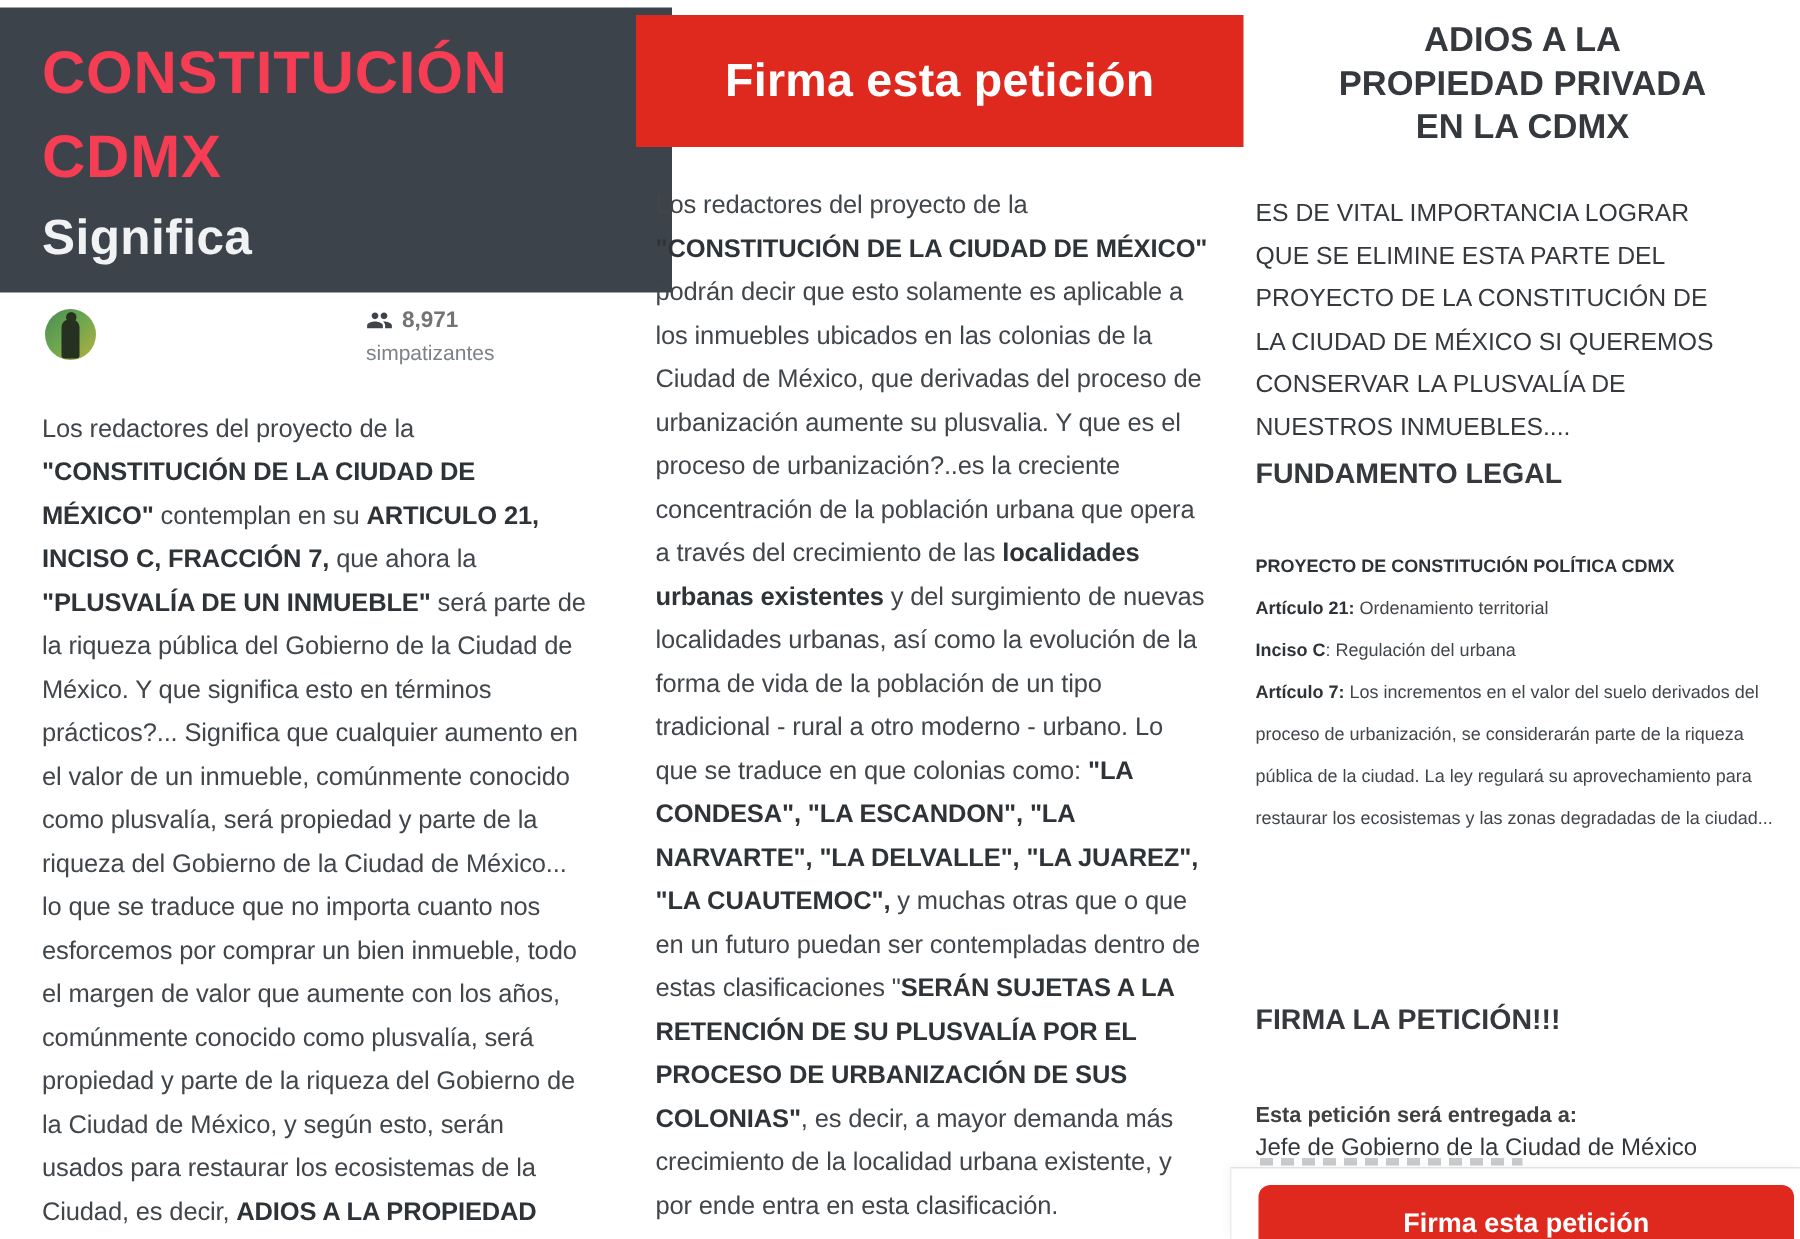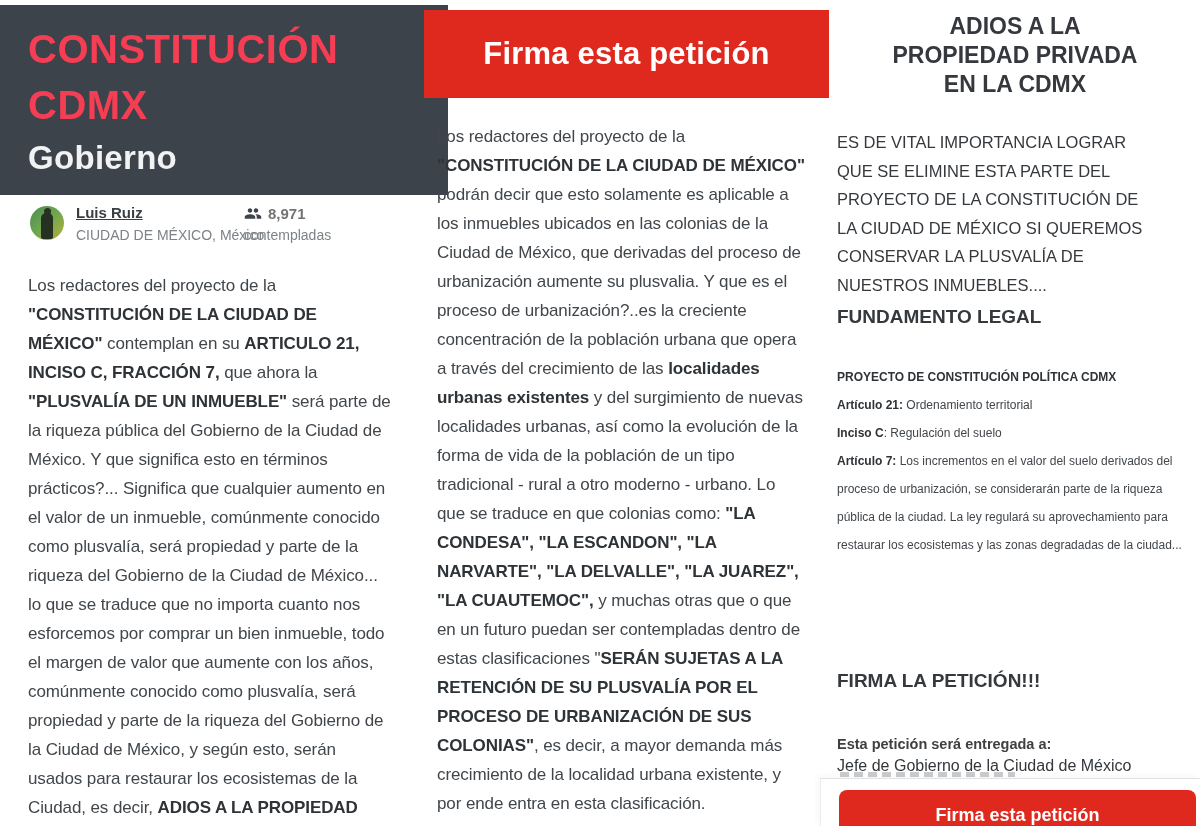--- a/index.html
+++ b/index.html
@@ -88,41 +88,37 @@
     color:#ffffff; font-family:inherit; font-weight:bold; font-size:18px;
     display:flex; align-items:center; justify-content:center; cursor:pointer;
   }
 </style>
 </head>
 <body>
 
 <header class="hero">
   <div class="hero-title">CONSTITUCIÓN
 CDMX</div>
-  <div class="hero-subtitle">Gobierno</div>
+  <div class="hero-subtitle">Significa</div>
 </header>
 
 <div class="author-row">
   <div class="avatar">
     <div class="avatar-fig"></div>
-  </div>
-  <div class="author-meta">
-    <span class="author-name">Luis Ruiz</span>
-    <div class="author-loc">CIUDAD DE MÉXICO, México</div>
   </div>
   <div class="supporters">
     <div class="sup-count-row">
       <span style="display:inline-flex;">
         <svg width="18" height="15" viewBox="0 0 24 20">
             <path fill="#3f444a" d="M16 9c1.66 0 2.99-1.34 2.99-3S17.66 3 16 3c-1.66 0-3 1.34-3 3s1.34 3 3 3zm-8 0c1.66 0 2.99-1.34 2.99-3S9.66 3 8 3C6.34 3 5 4.34 5 6s1.34 3 3 3zm0 2c-2.33 0-7 1.17-7 3.5V17h14v-2.5c0-2.33-4.67-3.5-7-3.5zm8 0c-.29 0-.62.02-.97.05 1.16.84 1.97 1.97 1.97 3.45V17h6v-2.5c0-2.33-4.67-3.5-7-3.5z"></path>
           </svg>
       </span>
       <span class="sup-count">8,971</span>
     </div>
-    <div class="sup-label">contempladas</div>
+    <div class="sup-label">simpatizantes</div>
   </div>
 </div>
 
 <p class="body-text left-body"><span>Los redactores del proyecto de la </span><span class="b">"CONSTITUCIÓN DE LA CIUDAD DE MÉXICO"</span><span> contemplan en su </span><span class="b">ARTICULO 21, INCISO C, FRACCIÓN 7,</span><span> que ahora la </span><span class="b">"PLUSVALÍA DE UN INMUEBLE"</span><span> será parte de la riqueza pública del Gobierno de la Ciudad de México. Y que significa esto en términos prácticos?... Significa que cualquier aumento en el valor de un inmueble, comúnmente conocido como plusvalía, será propiedad y parte de la riqueza del Gobierno de la Ciudad de México... lo que se traduce que no importa cuanto nos esforcemos por comprar un bien inmueble, todo el margen de valor que aumente con los años, comúnmente conocido como plusvalía, será propiedad y parte de la riqueza del Gobierno de la Ciudad de México, y según esto, serán usados para restaurar los ecosistemas de la Ciudad, es decir, </span><span class="b">ADIOS A LA PROPIEDAD PRIVADA!!!</span></p>
 
 <div class="sign-banner">
   <span>Firma esta petición</span>
 </div>
 
 <p class="body-text mid-body"><span>Los redactores del proyecto de la </span><span class="b">"CONSTITUCIÓN DE LA CIUDAD DE MÉXICO"</span><span> podrán decir que esto solamente es aplicable a los inmuebles ubicados en las colonias de la Ciudad de México, que derivadas del proceso de urbanización aumente su plusvalia. Y que es el proceso de urbanización?..es la creciente concentración de la población urbana que opera a través del crecimiento de las </span><span class="b">localidades urbanas existentes</span><span> y del surgimiento de nuevas localidades urbanas, así como la evolución de la forma de vida de la población de un tipo tradicional - rural a otro moderno - urbano. Lo que se traduce en que colonias como: </span><span class="b">"LA CONDESA", "LA ESCANDON", "LA NARVARTE", "LA DELVALLE", "LA JUAREZ", "LA CUAUTEMOC",</span><span> y muchas otras que o que en un futuro puedan ser contempladas dentro de estas clasificaciones "</span><span class="b">SERÁN SUJETAS A LA RETENCIÓN DE SU PLUSVALÍA POR EL PROCESO DE URBANIZACIÓN DE SUS COLONIAS"</span><span>, es decir, a mayor demanda más crecimiento de la localidad urbana existente, y por ende entra en esta clasificación.</span></p>
@@ -135,21 +131,21 @@
 QUE SE ELIMINE ESTA PARTE DEL
 PROYECTO DE LA CONSTITUCIÓN DE
 LA CIUDAD DE MÉXICO SI QUEREMOS
 CONSERVAR LA PLUSVALÍA DE
 NUESTROS INMUEBLES....</p>
 
 <h2 class="right-block legal-heading">FUNDAMENTO LEGAL</h2>
 
 <p class="right-block legal-body"><span class="b">PROYECTO DE CONSTITUCIÓN POLÍTICA CDMX</span><span>
 </span><span class="b">Artículo 21:</span><span> Ordenamiento territorial
-</span><span class="b">Inciso C</span><span>: Regulación del suelo
+</span><span class="b">Inciso C</span><span>: Regulación del urbana
 </span><span class="b">Artículo 7:</span><span> Los incrementos en el valor del suelo derivados del proceso de urbanización, se considerarán parte de la riqueza pública de la ciudad. La ley regulará su aprovechamiento para restaurar los ecosistemas y las zonas degradadas de la ciudad...</span></p>
 
 <p class="right-block cta">FIRMA LA PETICIÓN!!!</p>
 
 <div class="right-block delivery-label">Esta petición será entregada a:</div>
 <div class="right-block delivery-name">Jefe de Gobierno de la Ciudad de México</div>
 <div class="remnant"></div>
 
 <div class="sticky-bar">
   <button class="sign-btn">Firma esta petición</button>

